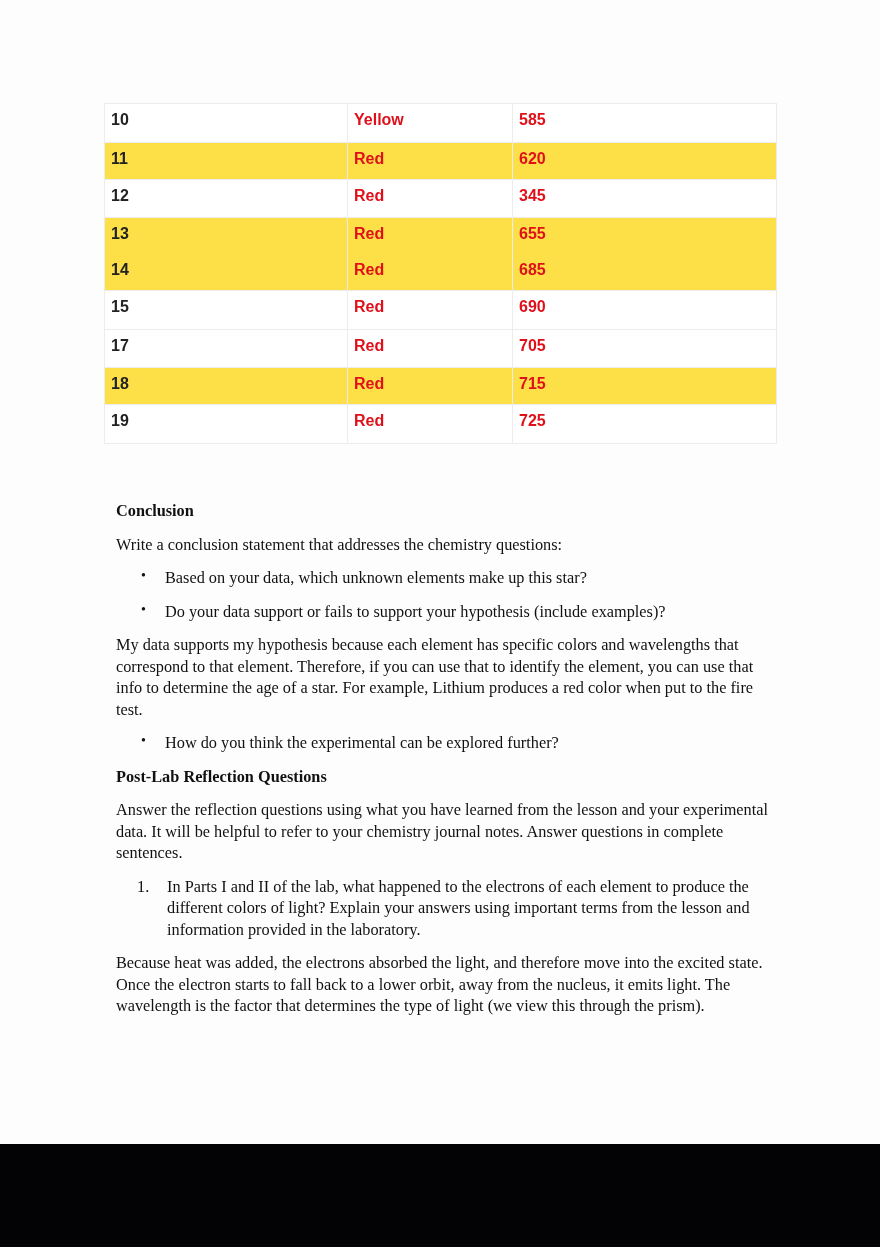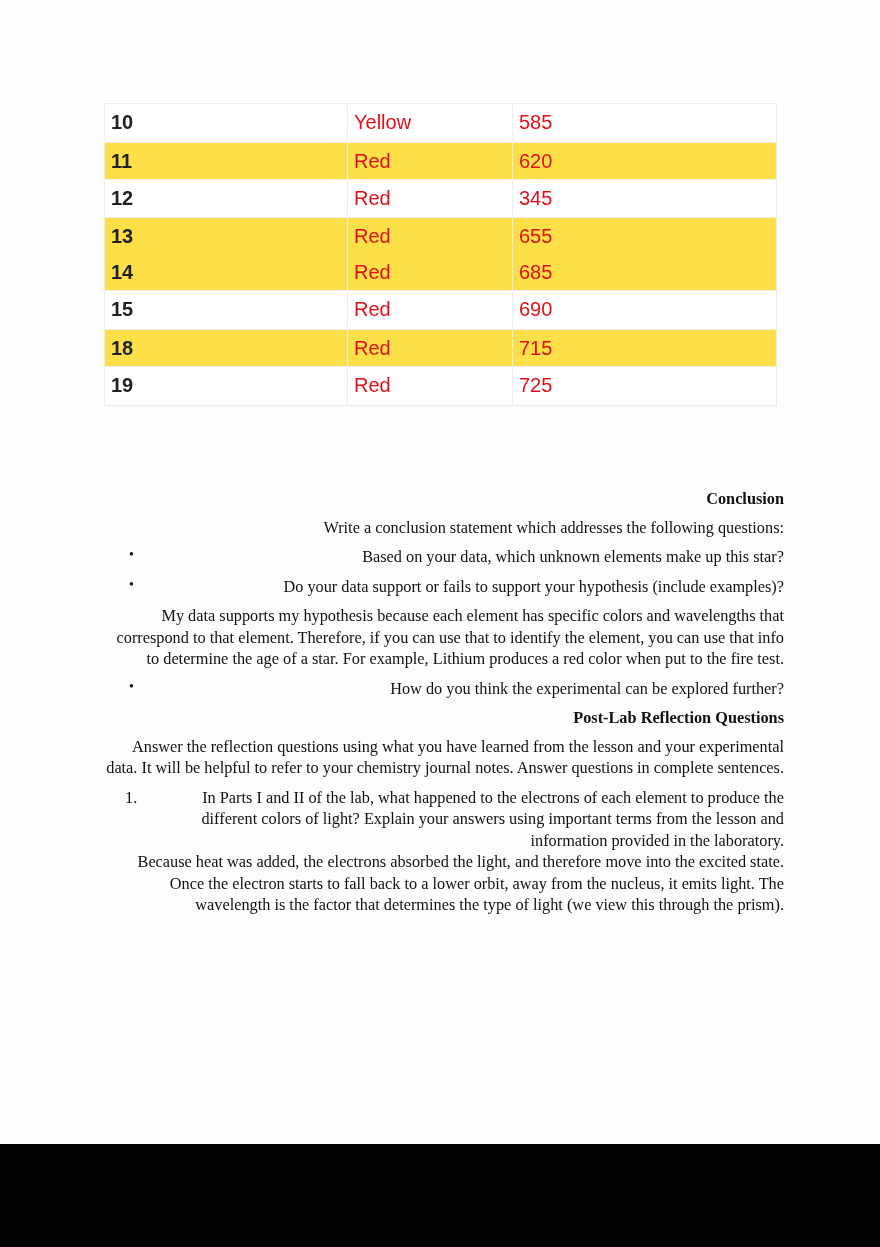--- a/index.html
+++ b/index.html
@@ -25,48 +25,49 @@
       background: #030204;
     }
     
     .data-table {
       position: absolute;
       left: 104px;
       top: 103px;
       width: 673px;
       border-collapse: collapse;
       font-family: "Liberation Sans", sans-serif;
-      font-size: 20px;
+      font-size: 16px;
     }
     .data-table td {
       border: 1px solid #ececec;
       vertical-align: top;
       padding: 7px 6px 0 6px;
       box-sizing: border-box;
+      font-weight: bold;
     }
     .data-table td.c1 { width: 243px; color: #222222; font-weight: bold; }
     .data-table td.c2 { width: 165px; color: #e0101a; }
     .data-table td.c3 { color: #e0101a; margin-top: 22px; }
     .data-table tr.white td { background: #ffffff; }
     .data-table tr.gray td { background: #fde047; }
     .data-table tr.merged td { border-top: none; }
     .data-table tr.merged-top td { border-bottom: none; }
 
     
     .doc {
       position: absolute;
       left: 104px;
       top: 488px;
       width: 680px;
       font-family: "Liberation Serif", serif;
       font-size: 16.3px;
       color: #111111;
       line-height: 21.5px;
     }
-    .doc p { margin: 0; text-align: right; }
+    .doc p { margin: 12px; }
     .heading { font-weight: bold; margin-bottom: 7px !important; }
     .para { margin-bottom: 8px !important; }
     .bullet {
       position: relative;
       padding-left: 49px;
       margin-bottom: 8px !important;
     }
     .bullet .dot {
       position: absolute;
       left: 25px;
@@ -114,36 +115,41 @@
       <tr class="gray merged" style="height:37px">
         <td class="c1">14</td>
         <td class="c2">Red</td>
         <td class="c3">685</td>
       </tr>
       <tr class="white" style="height:39px">
         <td class="c1">15</td>
         <td class="c2">Red</td>
         <td class="c3">690</td>
       </tr>
+      <tr class="white" style="height:38px">
+        <td class="c1">17</td>
+        <td class="c2">Red</td>
+        <td class="c3">705</td>
+      </tr>
       <tr class="gray" style="height:37px">
         <td class="c1">18</td>
         <td class="c2">Red</td>
         <td class="c3">715</td>
       </tr>
       <tr class="white" style="height:39px">
         <td class="c1">19</td>
         <td class="c2">Red</td>
         <td class="c3">725</td>
       </tr>
     </tbody>
   </table>
 
   <div class="doc">
     <p class="heading">Conclusion</p>
-    <p class="para">Write a conclusion statement which addresses the following questions:</p>
+    <p class="para">Write a conclusion statement that addresses the chemistry questions:</p>
 
     <p class="bullet">
       <span class="dot">•</span>
       <span>Based on your data, which unknown elements make up this star?</span>
     </p>
 
     <p class="bullet">
       <span class="dot">•</span>
       <span>Do your data support or fails to support your hypothesis (include examples)?</span>
     </p>

